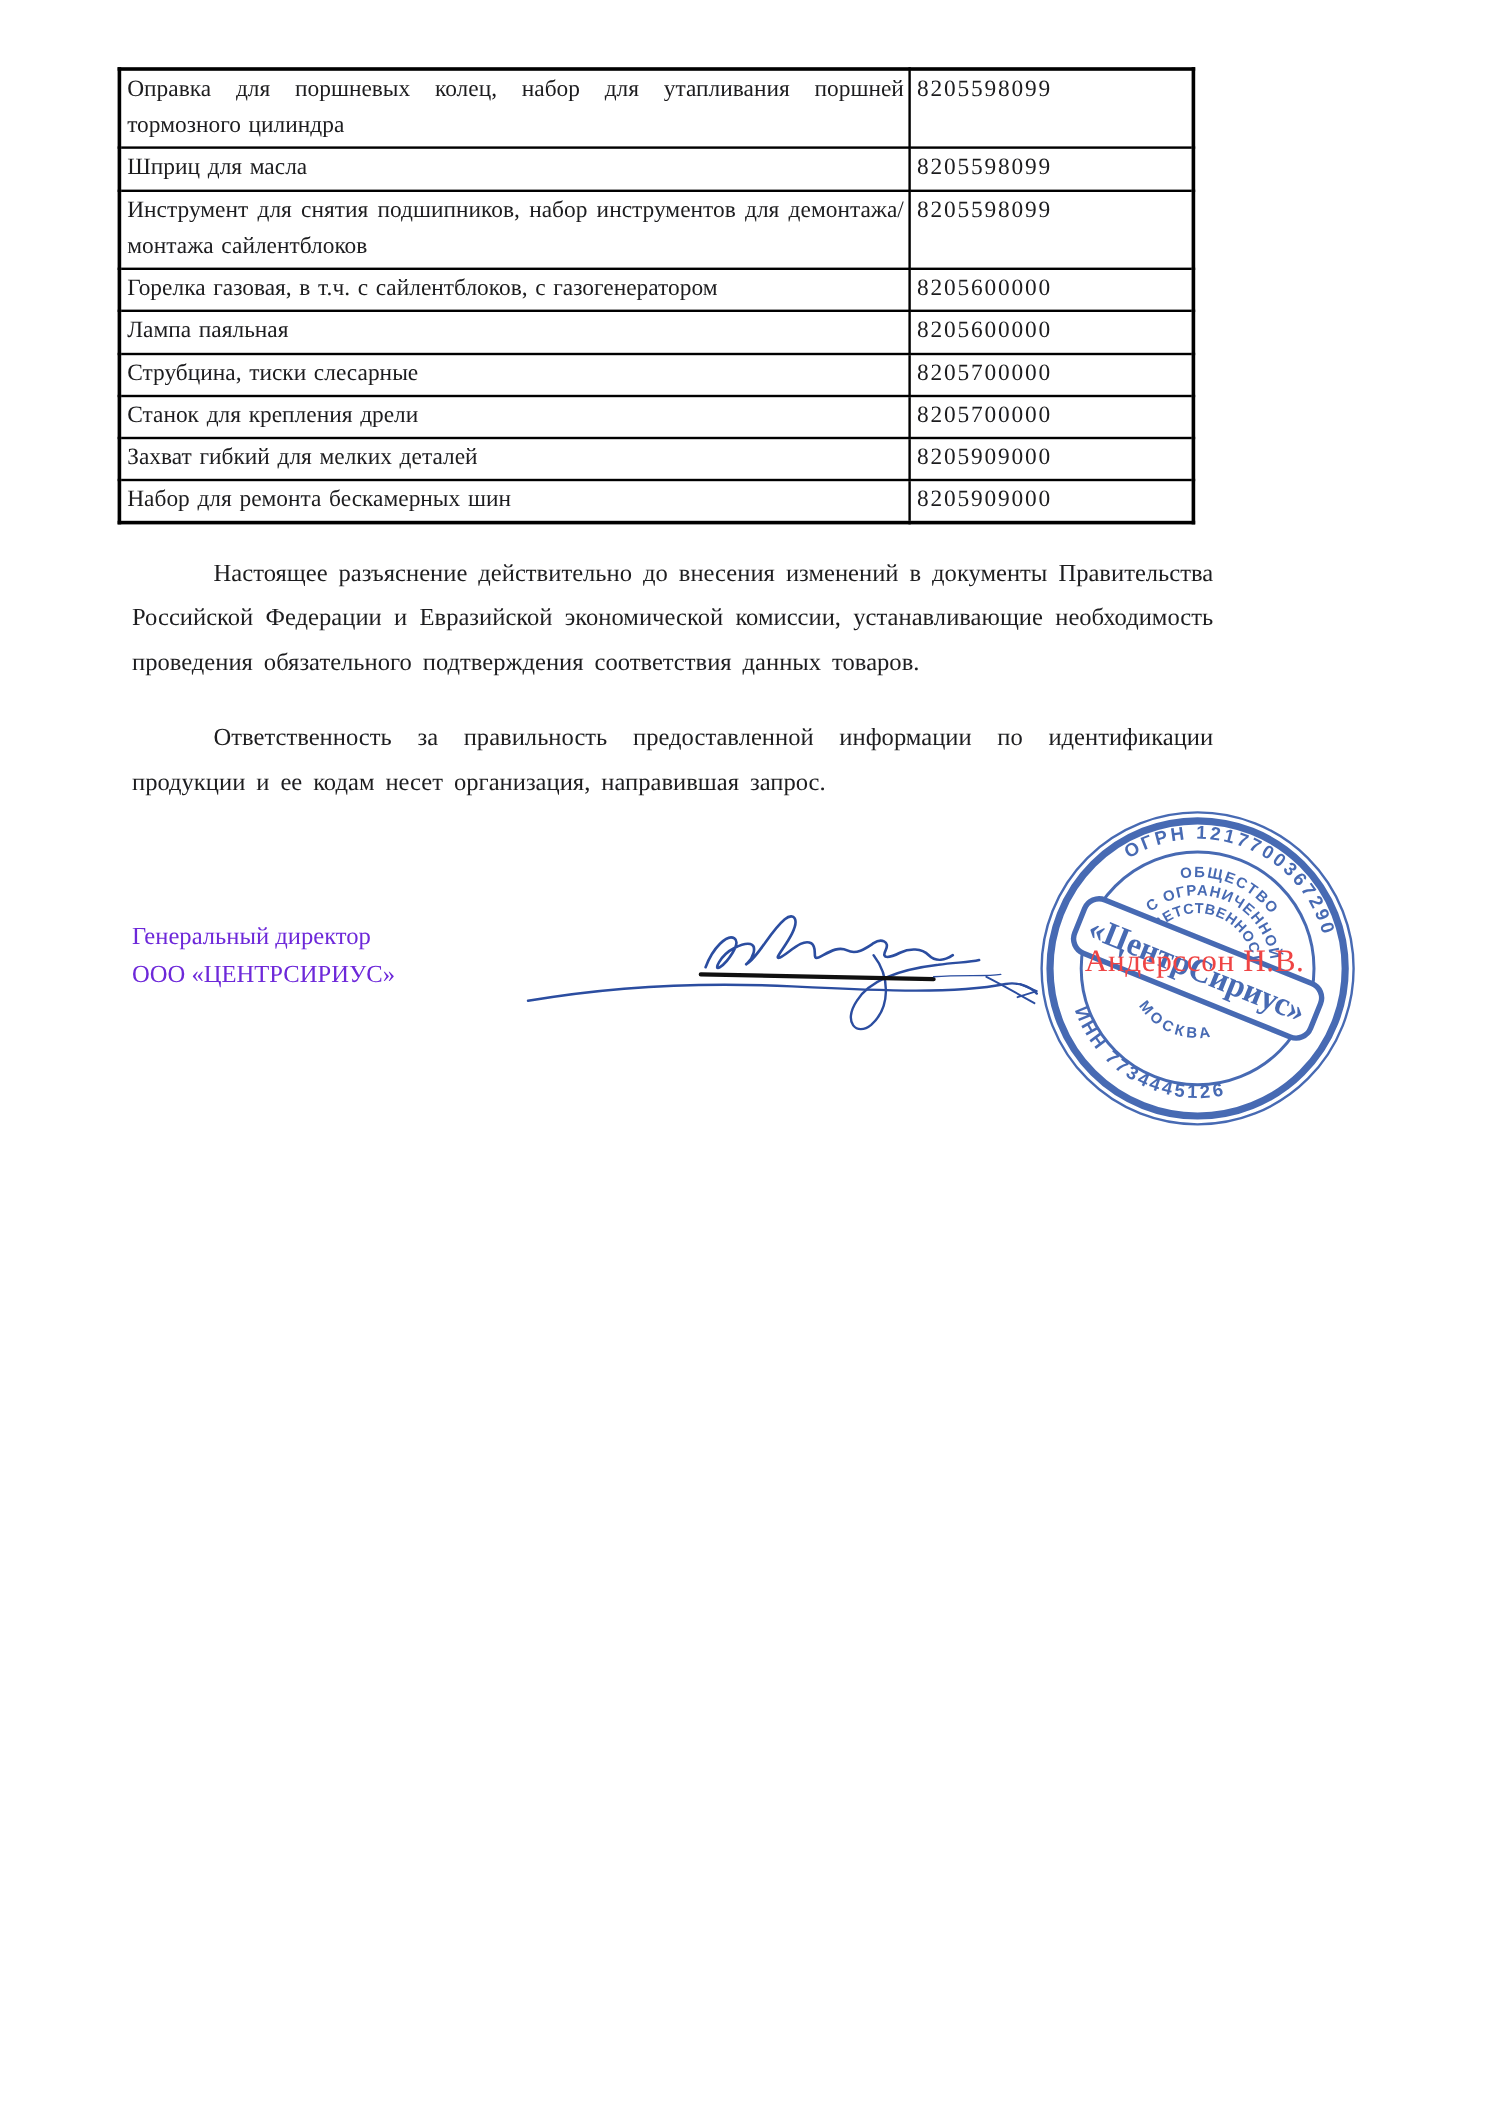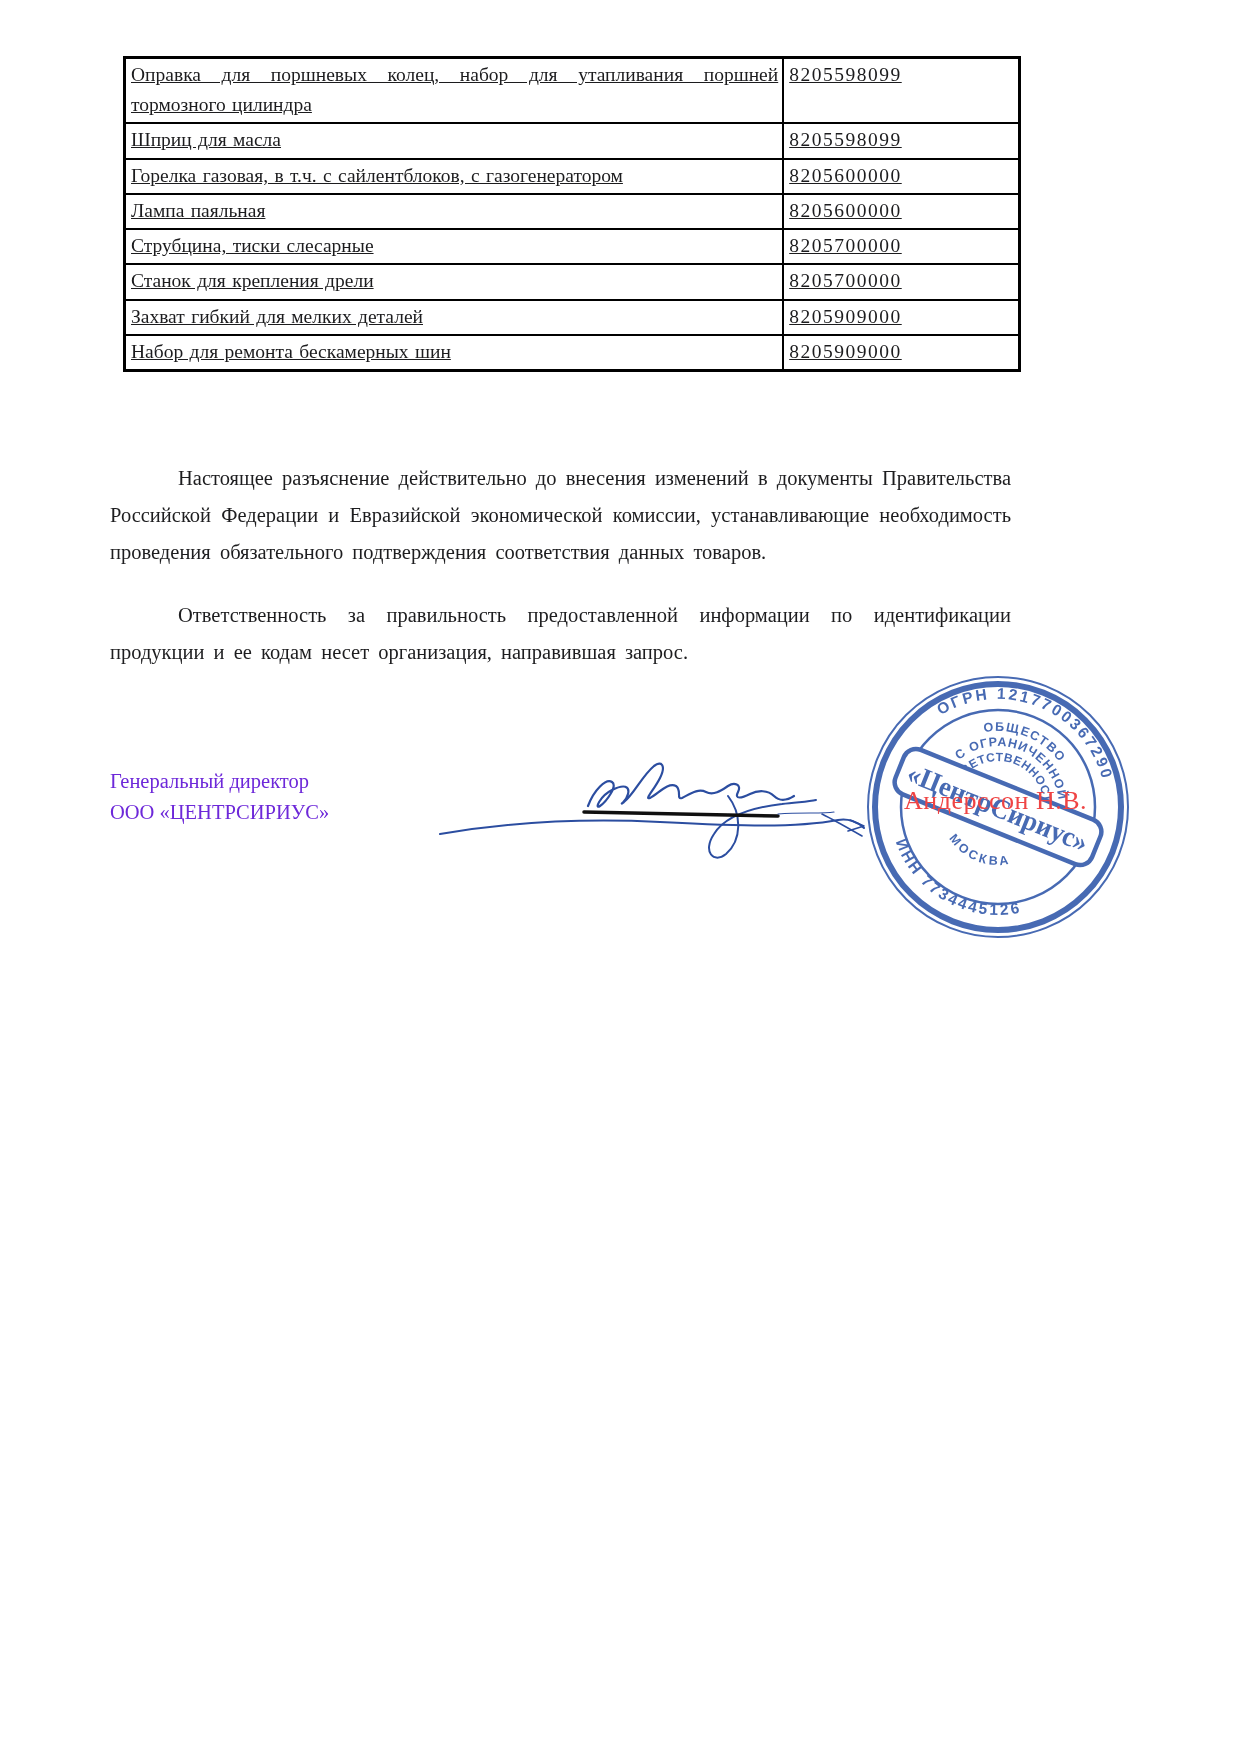--- a/index.html
+++ b/index.html
@@ -8,25 +8,24 @@
     background:#ffffff;
     font-family:"Liberation Serif", serif;
     color:#1c1c1e;
     position:relative;
     overflow:hidden;
   }
   .page{position:absolute;inset:0;}
 
   
   table.codes{
-    position:absolute;left:123px;top:56px;width:898px;
+    position:absolute;left:98px;top:56px;width:898px;
     border-collapse:collapse;
     font-size:19.5px;line-height:1.55;
     table-layout:fixed;
-    text-decoration:underline;
   }
   table.codes,table.codes td{border:2px solid #000;}
   table.codes{border-width:3px;}
   table.codes td{
     padding:1px 4px 2px 5px;
     vertical-align:top;
     overflow:hidden;
   }
   td.item{text-align:justify;word-spacing:1.5px;}
   td.code{letter-spacing:1.5px;}
@@ -68,20 +67,24 @@
         <col style="width:73.6%">
         <col style="width:26.4%">
       </colgroup>
     <tbody>
       <tr>
         <td class="item">Оправка для поршневых колец, набор для утапливания поршней тормозного цилиндра</td>
         <td class="code">8205598099</td>
       </tr>
       <tr>
         <td class="item">Шприц для масла</td>
+        <td class="code">8205598099</td>
+      </tr>
+      <tr>
+        <td class="item">Инструмент для снятия подшипников, набор инструментов для демонтажа/монтажа сайлентблоков</td>
         <td class="code">8205598099</td>
       </tr>
       <tr>
         <td class="item">Горелка газовая, в т.ч. с сайлентблоков, с газогенератором</td>
         <td class="code">8205600000</td>
       </tr>
       <tr>
         <td class="item">Лампа паяльная</td>
         <td class="code">8205600000</td>
       </tr>

